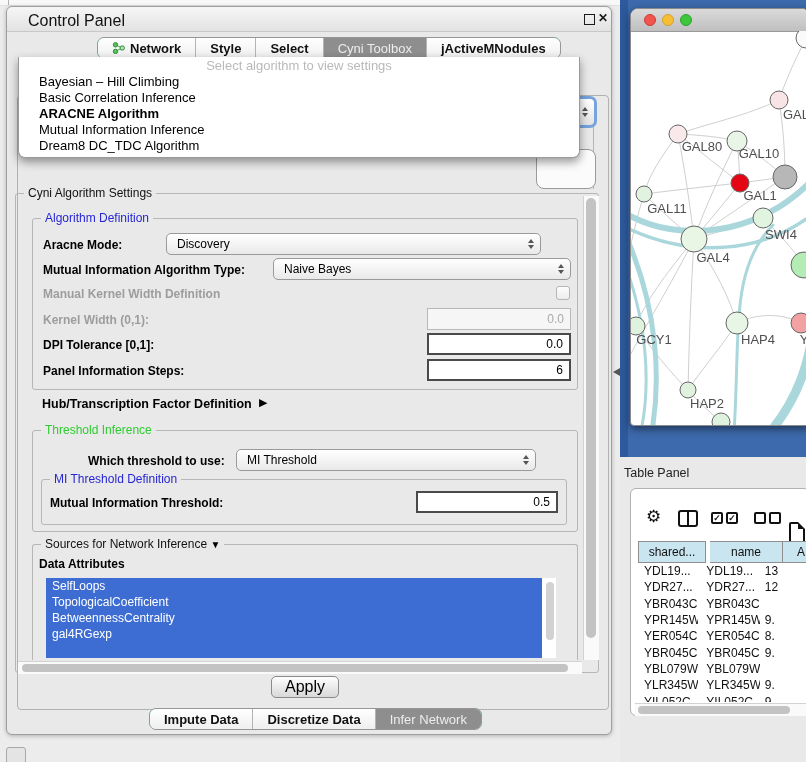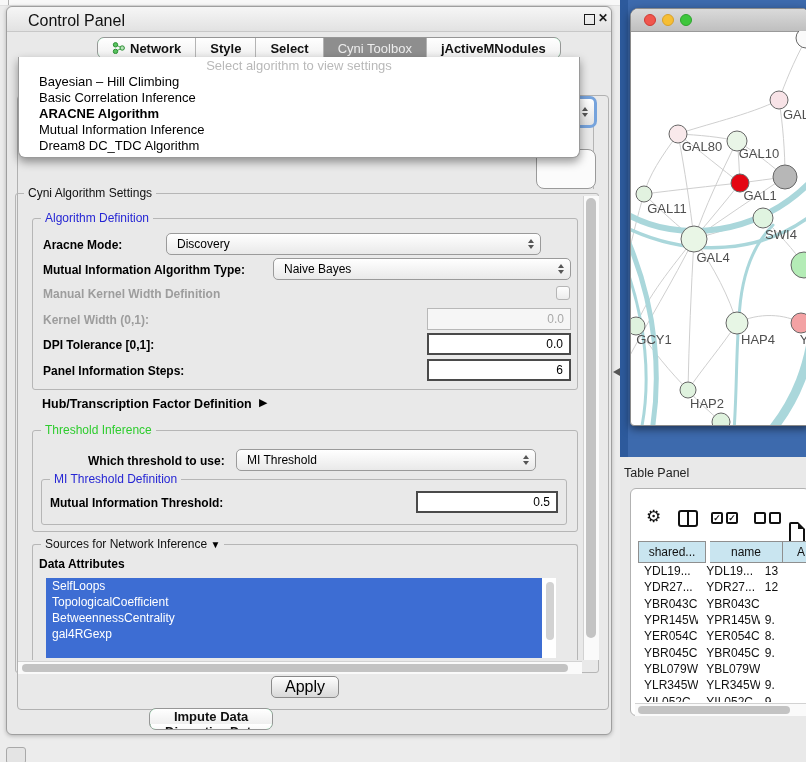--- a/index.html
+++ b/index.html
@@ -216,21 +216,21 @@
     <div class="abs vtrack" style="left:567px;top:2px;width:15px;height:464px;">
       <div class="abs vthumb" style="left:2px;top:2px;width:10px;height:440px;"></div>
     </div>
     <div class="abs htrack" style="left:2px;top:467px;width:564px;height:12px;">
       <div class="abs hthumb" style="left:4px;top:2px;width:546px;height:8px;"></div>
     </div>
   </div>
 
   <div class="abs btn" style="left:264px;top:669px;width:68px;">Apply</div>
 
-  <div class="abs seg" id="bottom-tabs" style="left:142px;top:701px;flex-direction:column;">
+  <div class="abs seg" id="bottom-tabs" style="left:142px;top:701px;">
       <div class="seg-item">Impute Data</div>
       <div class="seg-item">Discretize Data</div>
       <div class="seg-item sel">Infer Network</div>
     </div>
 </div>
 
 <div class="abs dropdown">
   <div class="dd-ph">Select algorithm to view settings</div>
   <div id="dd-list">
       <div class="dd-item">Bayesian – Hill Climbing</div>

